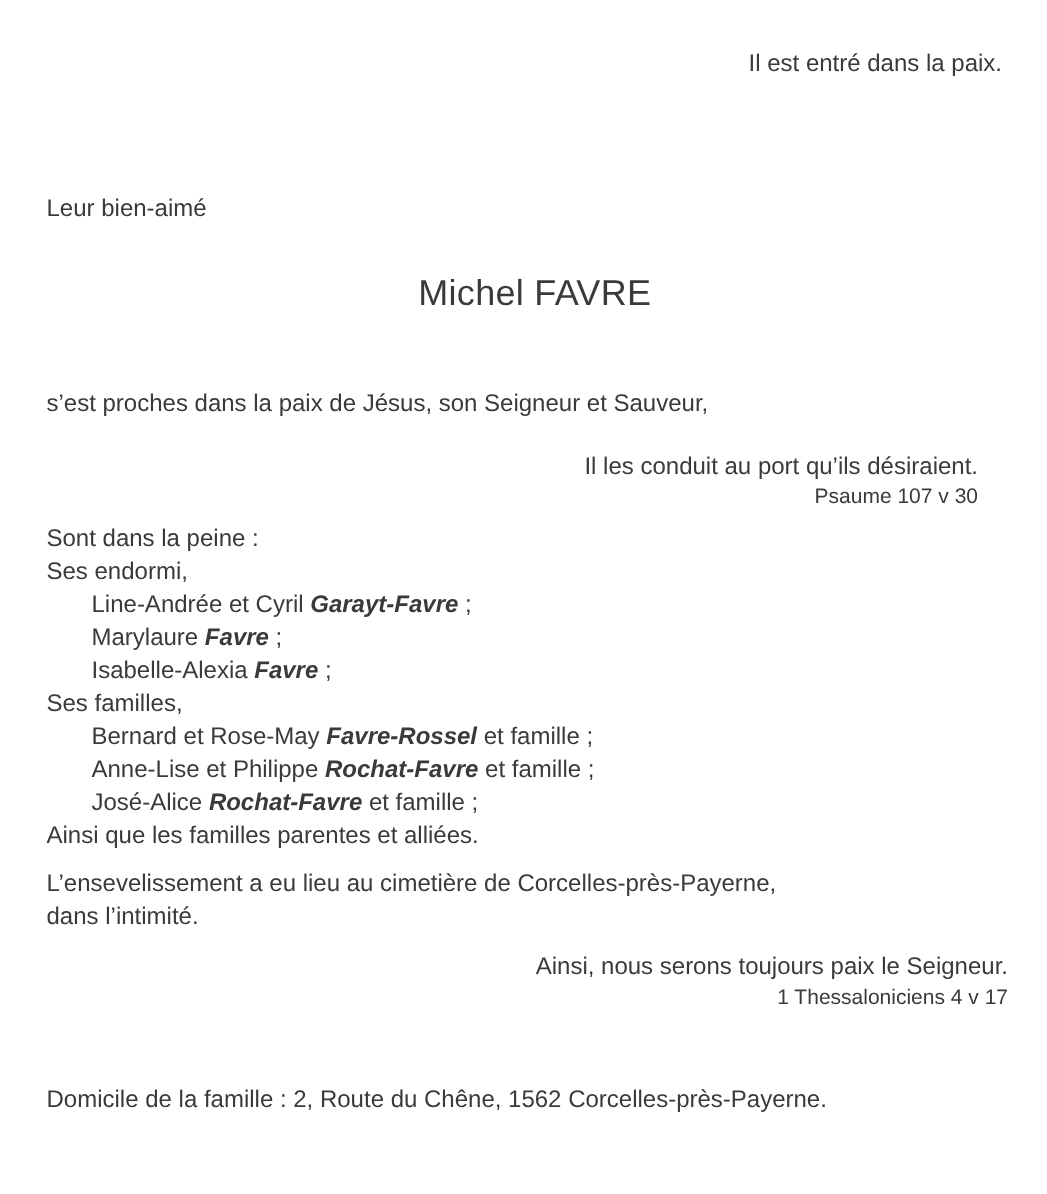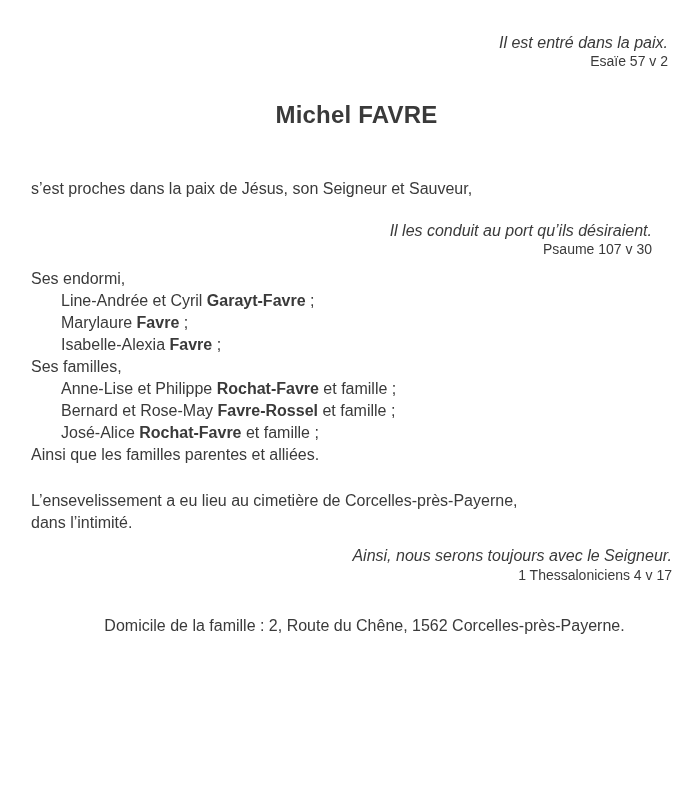--- a/index.html
+++ b/index.html
@@ -9,83 +9,84 @@
     height: 796px;
     background: #ffffff;
     font-family: "Liberation Sans", sans-serif;
     font-size: 16px;
     color: #3a3a3a;
     padding: 33px 0 0 31px;
     position: relative;
     overflow: hidden;
   }
   .epigraph { text-align: right; }
-  .quote-line { font-style: italic; font-size: 16px; line-height: 19px; }
+  .quote-line { font-size: 16px; line-height: 19px; }
   .quote-ref { font-style: normal; font-size: 14px; line-height: 18px; }
   .epigraph-top { margin-right: 30px; }
   .epigraph-middle { margin-right: 46px; margin-top: 21px; }
   .epigraph-bottom { margin-right: 26px; margin-top: 12px; }
   .epigraph-bottom .quote-line { line-height: 20px; }
   .salutation { margin-top: 77px; line-height: 22px; }
   .deceased-name {
     margin-top: 32px;
     text-align: center;
-    font-weight: bold;
+    font-weight: normal;
     font-size: 24px;
     line-height: 26px;
     padding-right: 16px;
     letter-spacing: 0.2px;
   }
   .announcement { margin-top: 50px; line-height: 22px; }
   sup { font-size: 10px; line-height: 0; }
   .mourners { margin-top: 10px; line-height: 22px; }
   .indent { padding-left: 30px; }
-  .mourners b, .surname { font-weight: bold; }
-  .burial { margin-top: 24px; line-height: 22px; }
-  .residence { margin-top: 31px; line-height: 22px; text-align: center; }
+  .mourners b, .surname { font-weight: bold; font-style: italic; }
+  .burial { margin-top: 10px; line-height: 22px; }
+  .residence { margin-top: 50px; line-height: 22px; }
 </style>
 </head>
 <body>
 
 <div class="page">
 
   <div class="epigraph epigraph-top">
     <div class="quote-line">Il est entré dans la paix.</div>
-    <div class="quote-ref">Esaïe 57 v 2</div>
   </div>
 
+  <div class="salutation">Leur bien-aimé</div>
 
   <div class="deceased-name">Michel FAVRE</div>
 
   <div class="announcement">
     <div>s’est proches dans la paix de Jésus, son Seigneur et Sauveur,</div>
   </div>
 
   <div class="epigraph epigraph-middle">
     <div class="quote-line">Il les conduit au port qu’ils désiraient.</div>
     <div class="quote-ref">Psaume 107 v 30</div>
   </div>
 
   <div class="mourners">
+    <div>Sont dans la peine :</div>
     <div>Ses endormi,</div>
     <div class="indent"><span>Line-Andrée et Cyril </span><b class="surname">Garayt-Favre</b><span> ;</span></div>
     <div class="indent"><span>Marylaure </span><b class="surname">Favre</b><span> ;</span></div>
     <div class="indent"><span>Isabelle-Alexia </span><b class="surname">Favre</b><span> ;</span></div>
     <div>Ses familles,</div>
+    <div class="indent"><span>Bernard et Rose-May </span><b class="surname">Favre-Rossel</b><span> et famille ;</span></div>
     <div class="indent"><span>Anne-Lise et Philippe </span><b class="surname">Rochat-Favre</b><span> et famille ;</span></div>
-    <div class="indent"><span>Bernard et Rose-May </span><b class="surname">Favre-Rossel</b><span> et famille ;</span></div>
     <div class="indent"><span>José-Alice </span><b class="surname">Rochat-Favre</b><span> et famille ;</span></div>
     <div>Ainsi que les familles parentes et alliées.</div>
   </div>
 
   <div class="burial">
     <div>L’ensevelissement a eu lieu au cimetière de Corcelles-près-Payerne,</div>
     <div>dans l’intimité.</div>
   </div>
 
   <div class="epigraph epigraph-bottom">
-    <div class="quote-line">Ainsi, nous serons toujours avec le Seigneur.</div>
+    <div class="quote-line">Ainsi, nous serons toujours paix le Seigneur.</div>
     <div class="quote-ref">1 Thessaloniciens 4 v 17</div>
   </div>
 
   <div class="residence">Domicile de la famille : 2, Route du Chêne, 1562 Corcelles-près-Payerne.</div>
 
 </div>
 
 </body></html>

